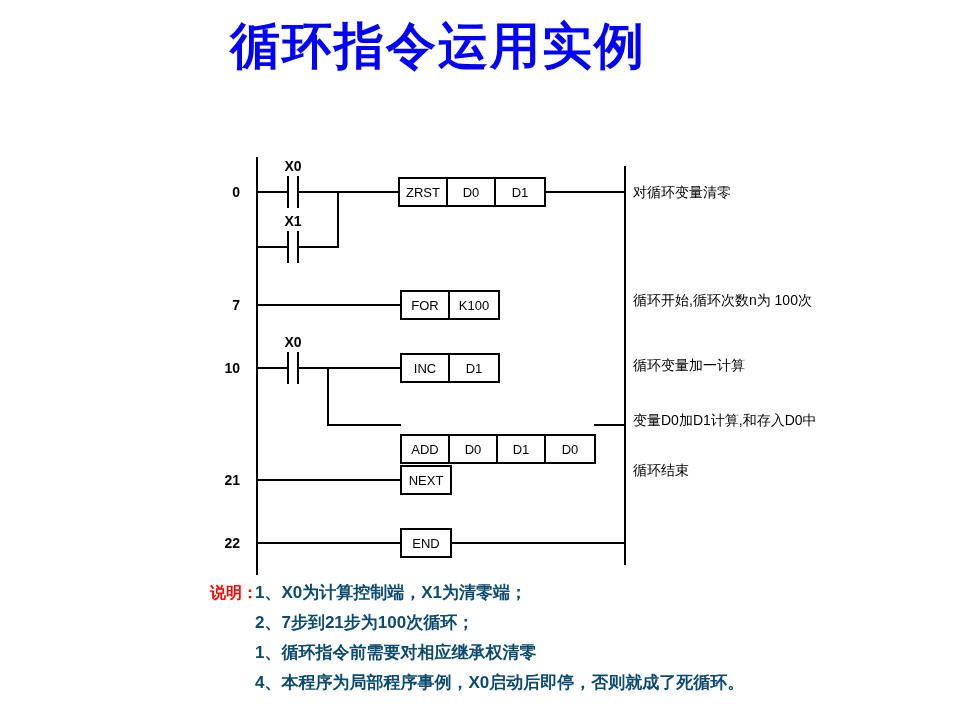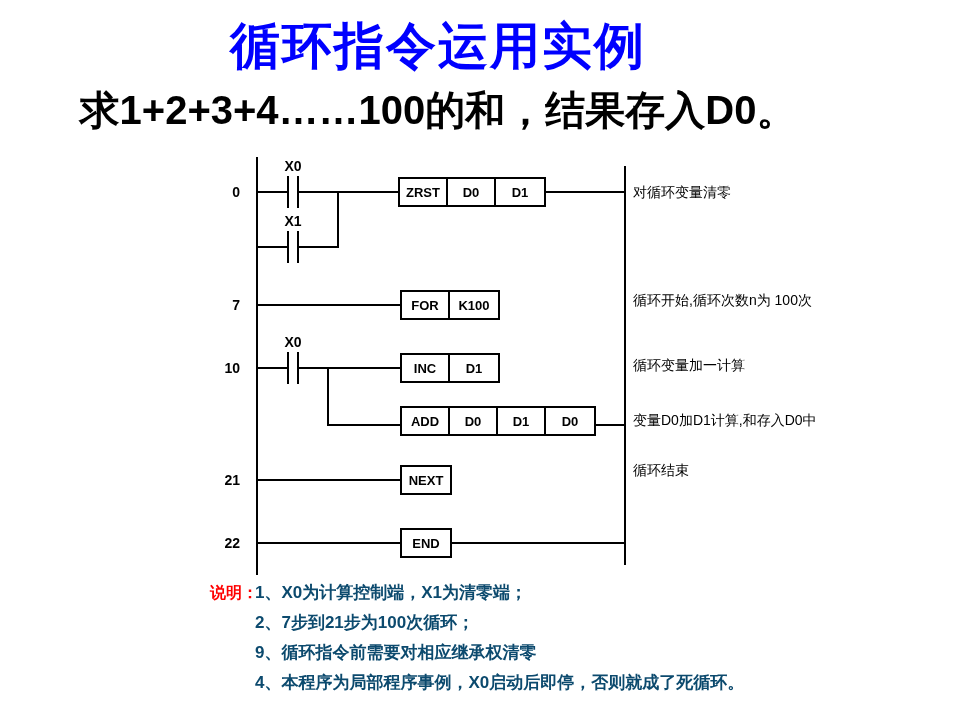--- a/index.html
+++ b/index.html
@@ -17,37 +17,36 @@
   .step{position:absolute;width:34px;text-align:right;font-weight:bold;font-size:14px;line-height:16px;}
   .contact{position:absolute;width:12px;height:32px;}
   .contact .bar{position:absolute;top:0;width:2px;height:32px;background:#000;}
   .contact .bar-l{left:0;}
   .contact .bar-r{right:0;}
   .contact .clabel{position:absolute;bottom:34px;left:50%;transform:translateX(-50%);
          font-weight:bold;font-size:14px;white-space:nowrap;}
   .lblock{position:absolute;display:flex;height:30px;border:2px solid #000;
          box-sizing:border-box;background:#fff;}
   .lcell{min-width:48px;box-sizing:border-box;display:flex;align-items:center;justify-content:center;
-         font-weight:bold;font-size:13px;border-right:2px solid #000;padding:0 2px;white-space:nowrap;}
+         font-weight:normal;font-size:13px;border-right:2px solid #000;padding:0 2px;white-space:nowrap;}
   .lcell:last-child{border-right:none;}
   .comment{position:absolute;left:633px;font-size:14px;line-height:16px;white-space:nowrap;color:#000;}
 
   
   .notes-label{position:absolute;left:210px;top:583px;font-weight:bold;font-size:16px;
          color:#ff0000;white-space:nowrap;}
   .note{position:absolute;left:255px;font-weight:bold;font-size:17px;line-height:20px;
          white-space:nowrap;color:#0c4a6e;}
 </style>
 </head>
 <body>
 
 <div class="slide">
 
   <div class="title">循环指令运用实例</div>
-  <div class="subtitle">求1+2+3+4……100的和，结果存入D0。</div>
 
   <div>
 
     <div class="vw" style="left:256px;top:157px;height:418px"></div>
     <div class="vw" style="left:624px;top:166px;height:399px"></div>
 
     <div class="step" style="left:206px;top:184px">0</div>
     <div class="hw" style="left:256px;top:191px;width:31px"></div>
     <div class="contact" style="left:287px;top:176px">
       <span class="bar bar-l"></span>
@@ -89,21 +88,21 @@
     </div>
     <div class="hw" style="left:299px;top:367px;width:102px"></div>
     <div class="lblock" style="left:400px;top:353px">
       <div class="lcell">INC</div>
       <div class="lcell">D1</div>
     </div>
     <div class="comment" style="top:357px">循环变量加一计算</div>
 
     <div class="vw" style="left:327px;top:367px;height:59px"></div>
     <div class="hw" style="left:327px;top:424px;width:74px"></div>
-    <div class="lblock" style="left:400px;top:406px">
+    <div class="lblock" style="left:400px;top:434px">
       <div class="lcell">ADD</div>
       <div class="lcell">D0</div>
       <div class="lcell">D1</div>
       <div class="lcell">D0</div>
     </div>
     <div class="hw" style="left:594px;top:424px;width:31px"></div>
     <div class="comment" style="top:412px">变量D0加D1计算,和存入D0中</div>
 
     <div class="step" style="left:206px;top:472px">21</div>
     <div class="hw" style="left:256px;top:479px;width:145px"></div>
@@ -118,17 +117,17 @@
       <div class="lcell">END</div>
     </div>
     <div class="hw" style="left:450px;top:542px;width:175px"></div>
 
   </div>
 
   <div>
     <span class="notes-label">说明：</span>
     <div class="note" style="top:583px">1、X0为计算控制端，X1为清零端；</div>
     <div class="note" style="top:613px">2、7步到21步为100次循环；</div>
-    <div class="note" style="top:643px">9、循环指令前需要对相应继承权清零</div>
+    <div class="note" style="top:643px">1、循环指令前需要对相应继承权清零</div>
     <div class="note" style="top:673px">4、本程序为局部程序事例，X0启动后即停，否则就成了死循环。</div>
   </div>
 
 </div>
 
 </body></html>

